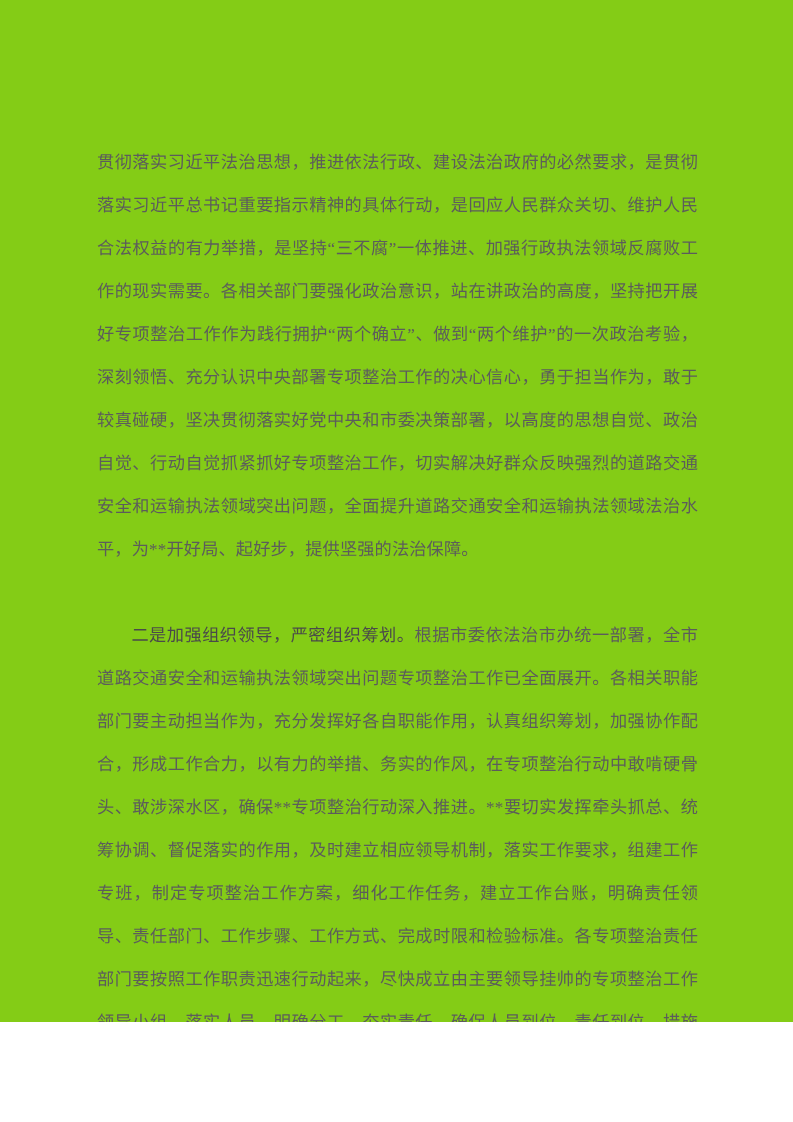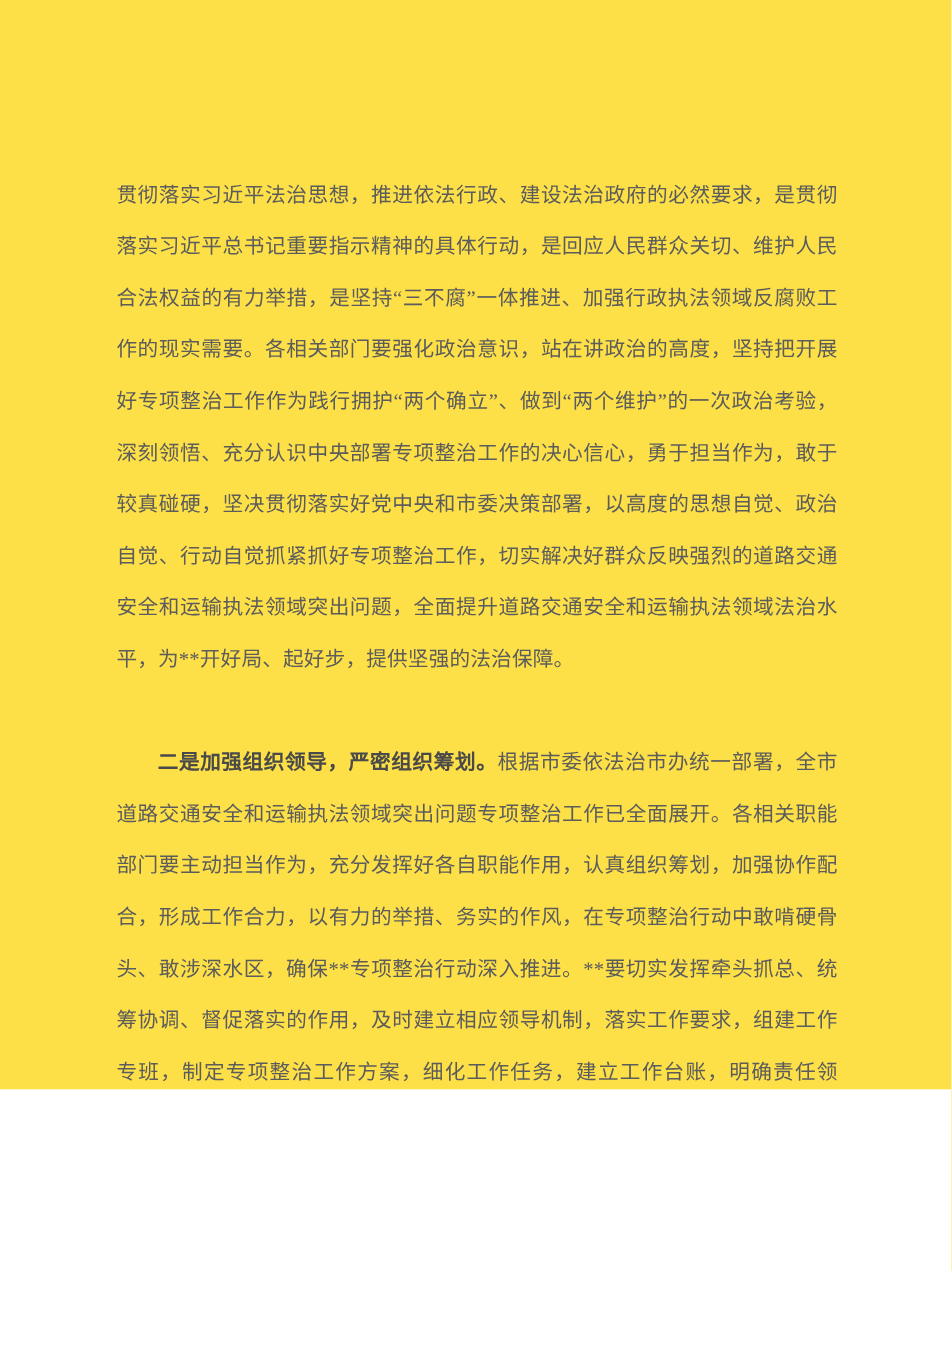--- a/index.html
+++ b/index.html
@@ -9,23 +9,23 @@
     background: #ffffff;
   }
 
   body {
     font-family: "Liberation Serif", "DejaVu Serif", serif;
   }
 
   .page {
     position: relative;
     width: 793px;
-    height: 908px;
+    height: 1022px;
     margin: 0 auto;
-    background: #fde047;
+    background: #84cc16;
     overflow: hidden;
     box-sizing: border-box;
   }
 
   .page-body {
     position: absolute;
     left: 97px;
     top: 141px;
     width: 601px;
   }
@@ -49,21 +49,21 @@
 
   .para-indent {
     text-indent: 2em;
   }
 
   .para-gap {
     margin-top: 43px;
   }
 
   .lead {
-    font-weight: bold;
+    font-weight: normal;
     color: #4a4a4a;
     letter-spacing: 0.1px;
   }
 </style>
 </head>
 <body>
 
 <div class="page">
 
   <div class="page-body">

